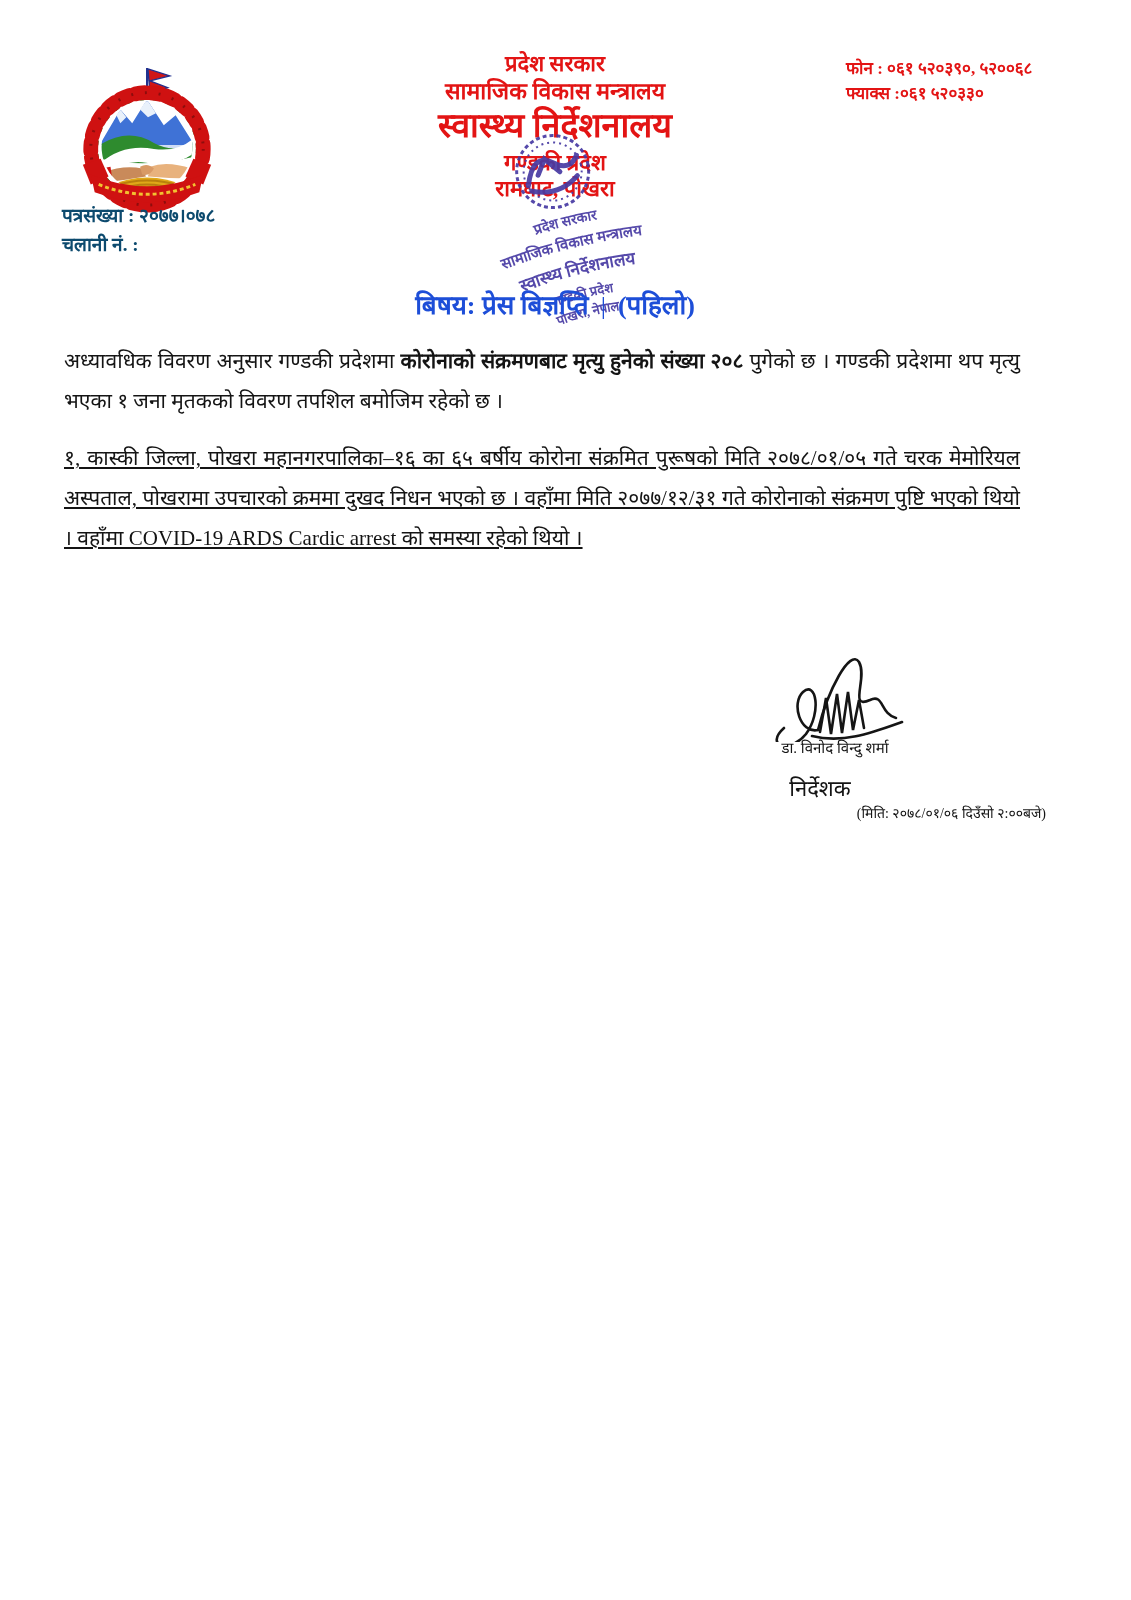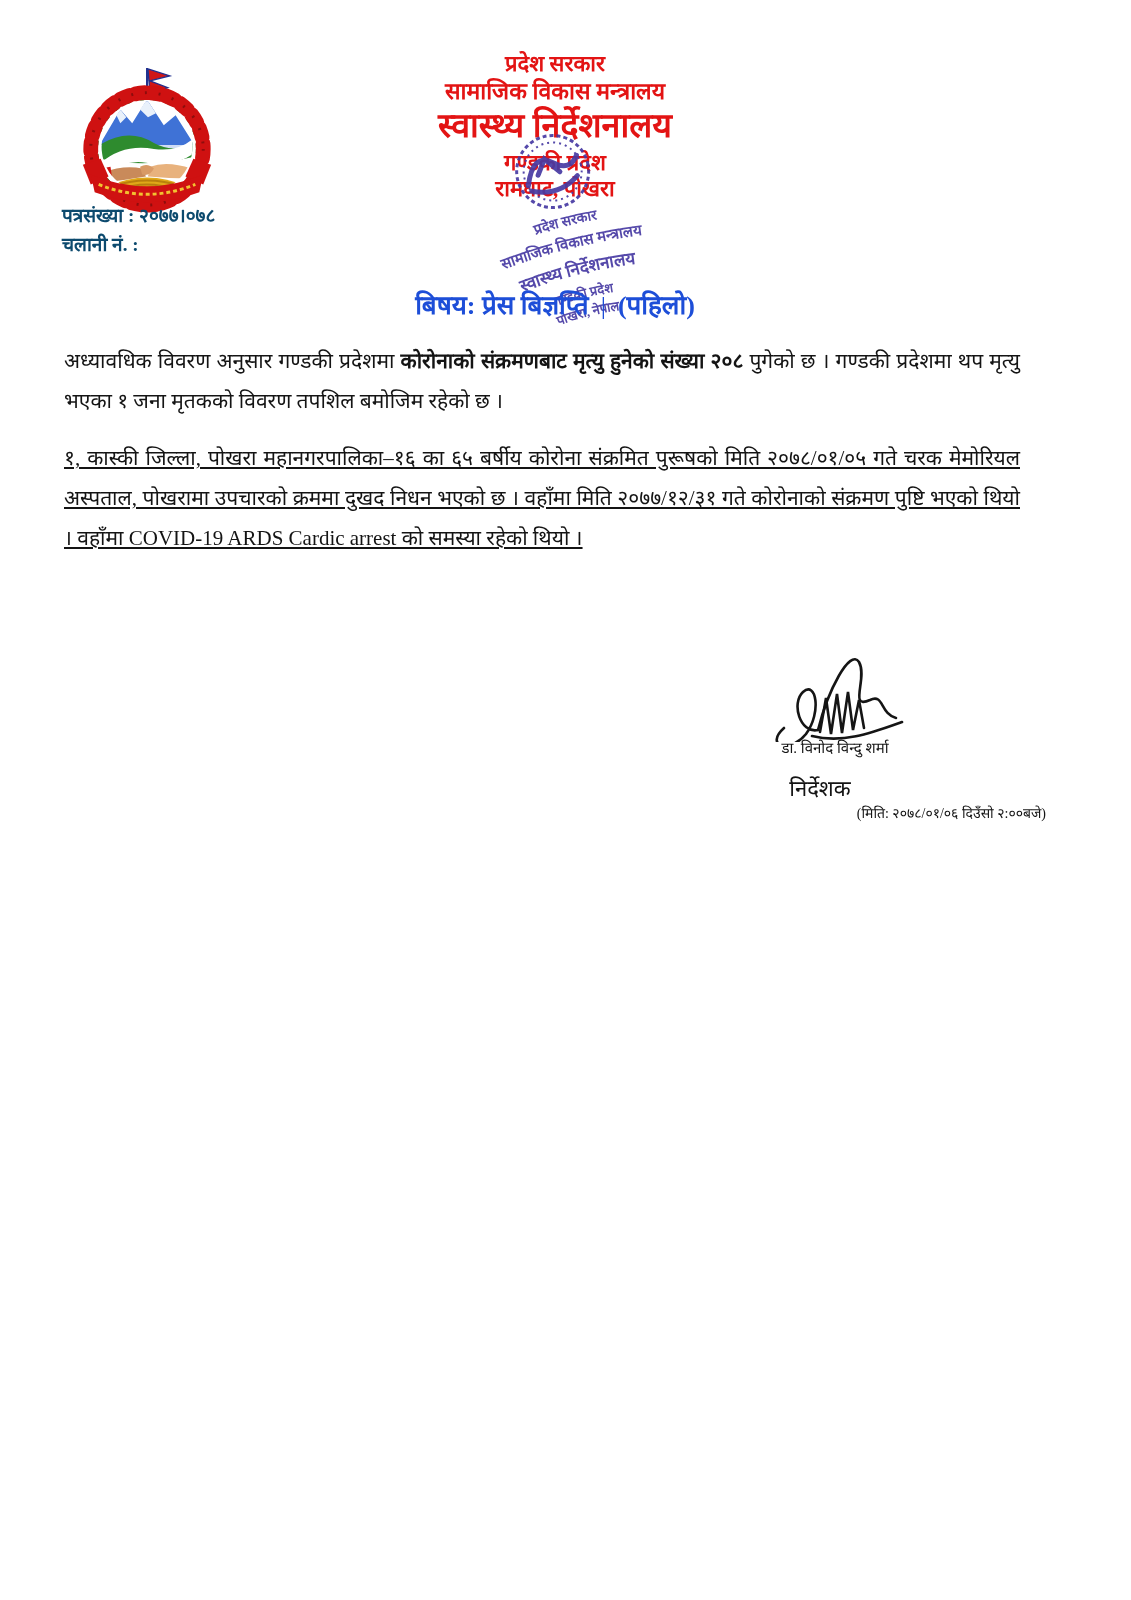--- a/index.html
+++ b/index.html
@@ -81,20 +81,24 @@
   </svg>
 
   <div class="head-center">
     <div class="head-line1">प्रदेश सरकार</div>
     <div class="head-line2">सामाजिक विकास मन्त्रालय</div>
     <div class="head-line3">स्वास्थ्य निर्देशनालय</div>
     <div class="head-line4">गण्डकी प्रदेश</div>
     <div class="head-line5">रामघाट, पोखरा</div>
   </div>
 
+  <div class="contact">
+    <div>फोन : ०६१ ५२०३९०, ५२००६८</div>
+    <div>फ्याक्स :०६१ ५२०३३०</div>
+  </div>
 
   <div class="refs">
     <div>पत्रसंख्या  : २०७७।०७८</div>
     <div>चलानी नं. :</div>
   </div>
 
   <svg class="stamp" viewBox="0 0 290 200" aria-hidden="true">
     <g transform="rotate(-14 145 95)" stroke="#473aa3" fill="none">
       <circle cx="145" cy="44" r="36" stroke-width="3" stroke-dasharray="4 3"></circle>
       <circle cx="145" cy="44" r="29" stroke-width="2" stroke-dasharray="2 4"></circle>

